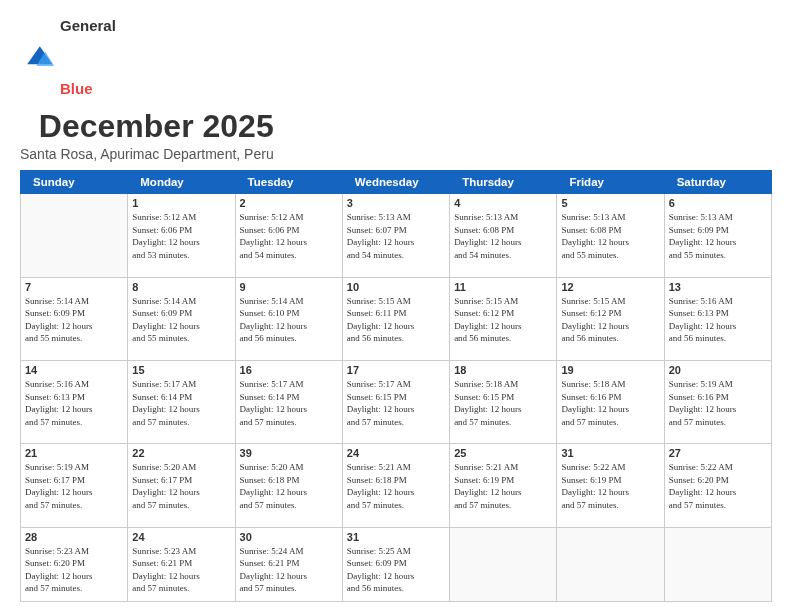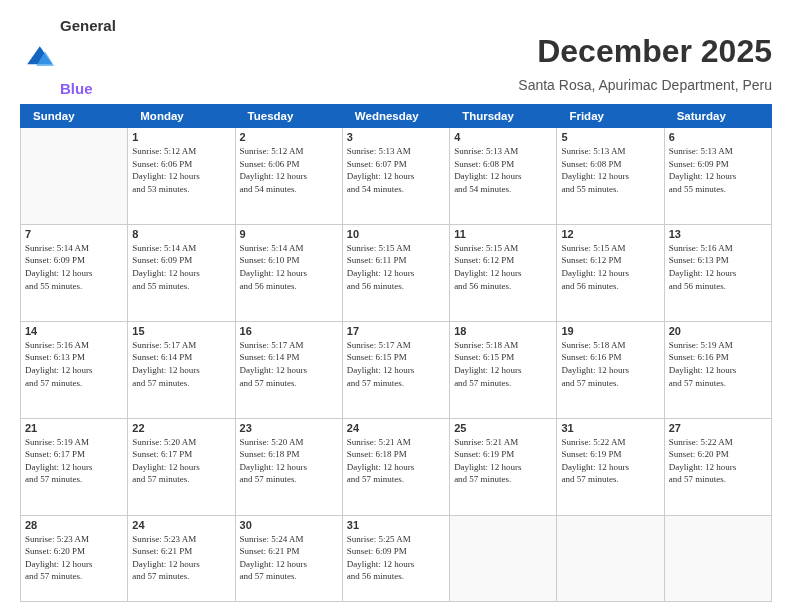--- a/index.html
+++ b/index.html
@@ -12,64 +12,65 @@
     }
     .page {
       width: 792px;
       height: 612px;
       padding: 18px 20px 10px 20px;
       display: flex;
       flex-direction: column;
     }
     .header {
       display: flex;
-      align-items: center;
+      align-items: flex-start;
       justify-content: space-between;
       margin-bottom: 8px;
+      flex-direction: column;
     }
     .logo {
       display: flex;
       align-items: center;
       gap: 0px;
     }
     .logo-text {
       display: flex;
       flex-direction: column;
       line-height: 1;
     }
     .logo-general {
       font-size: 15px;
       font-weight: bold;
       color: #333;
     }
     .logo-blue {
       font-size: 15px;
       font-weight: bold;
-      color: #8b5cf6;
+      color: #ef4444;
       margin-top: 48px;
     }
     .logo-icon {
       width: 36px;
       height: 36px;
       margin-right: 4px;
     }
     .title-block {
       text-align: right;
     }
     .month-title {
       font-size: 32px;
       font-weight: bold;
       color: #333;
       line-height: 1.1;
       margin-top: 13px;
     }
     .subtitle {
       font-size: 14px;
       color: #555;
-      margin-top: 8px;
+      margin-top: 2px;
     }
     .calendar {
       width: 100%;
       border-collapse: collapse;
       flex: 1;
     }
     .calendar th {
       background: #1565C0;
       color: #fff;
       font-size: 11.5px;
@@ -297,21 +298,21 @@
 and 57 minutes.</div>
           </td>
           <td>
             <span class="day-num">22</span>
             <div class="day-info" style="white-space: pre-line;">Sunrise: 5:20 AM
 Sunset: 6:17 PM
 Daylight: 12 hours
 and 57 minutes.</div>
           </td>
           <td>
-            <span class="day-num">23</span>
+            <span class="day-num">39</span>
             <div class="day-info" style="white-space: pre-line;">Sunrise: 5:20 AM
 Sunset: 6:18 PM
 Daylight: 12 hours
 and 57 minutes.</div>
           </td>
           <td>
             <span class="day-num">24</span>
             <div class="day-info" style="white-space: pre-line;">Sunrise: 5:21 AM
 Sunset: 6:18 PM
 Daylight: 12 hours

